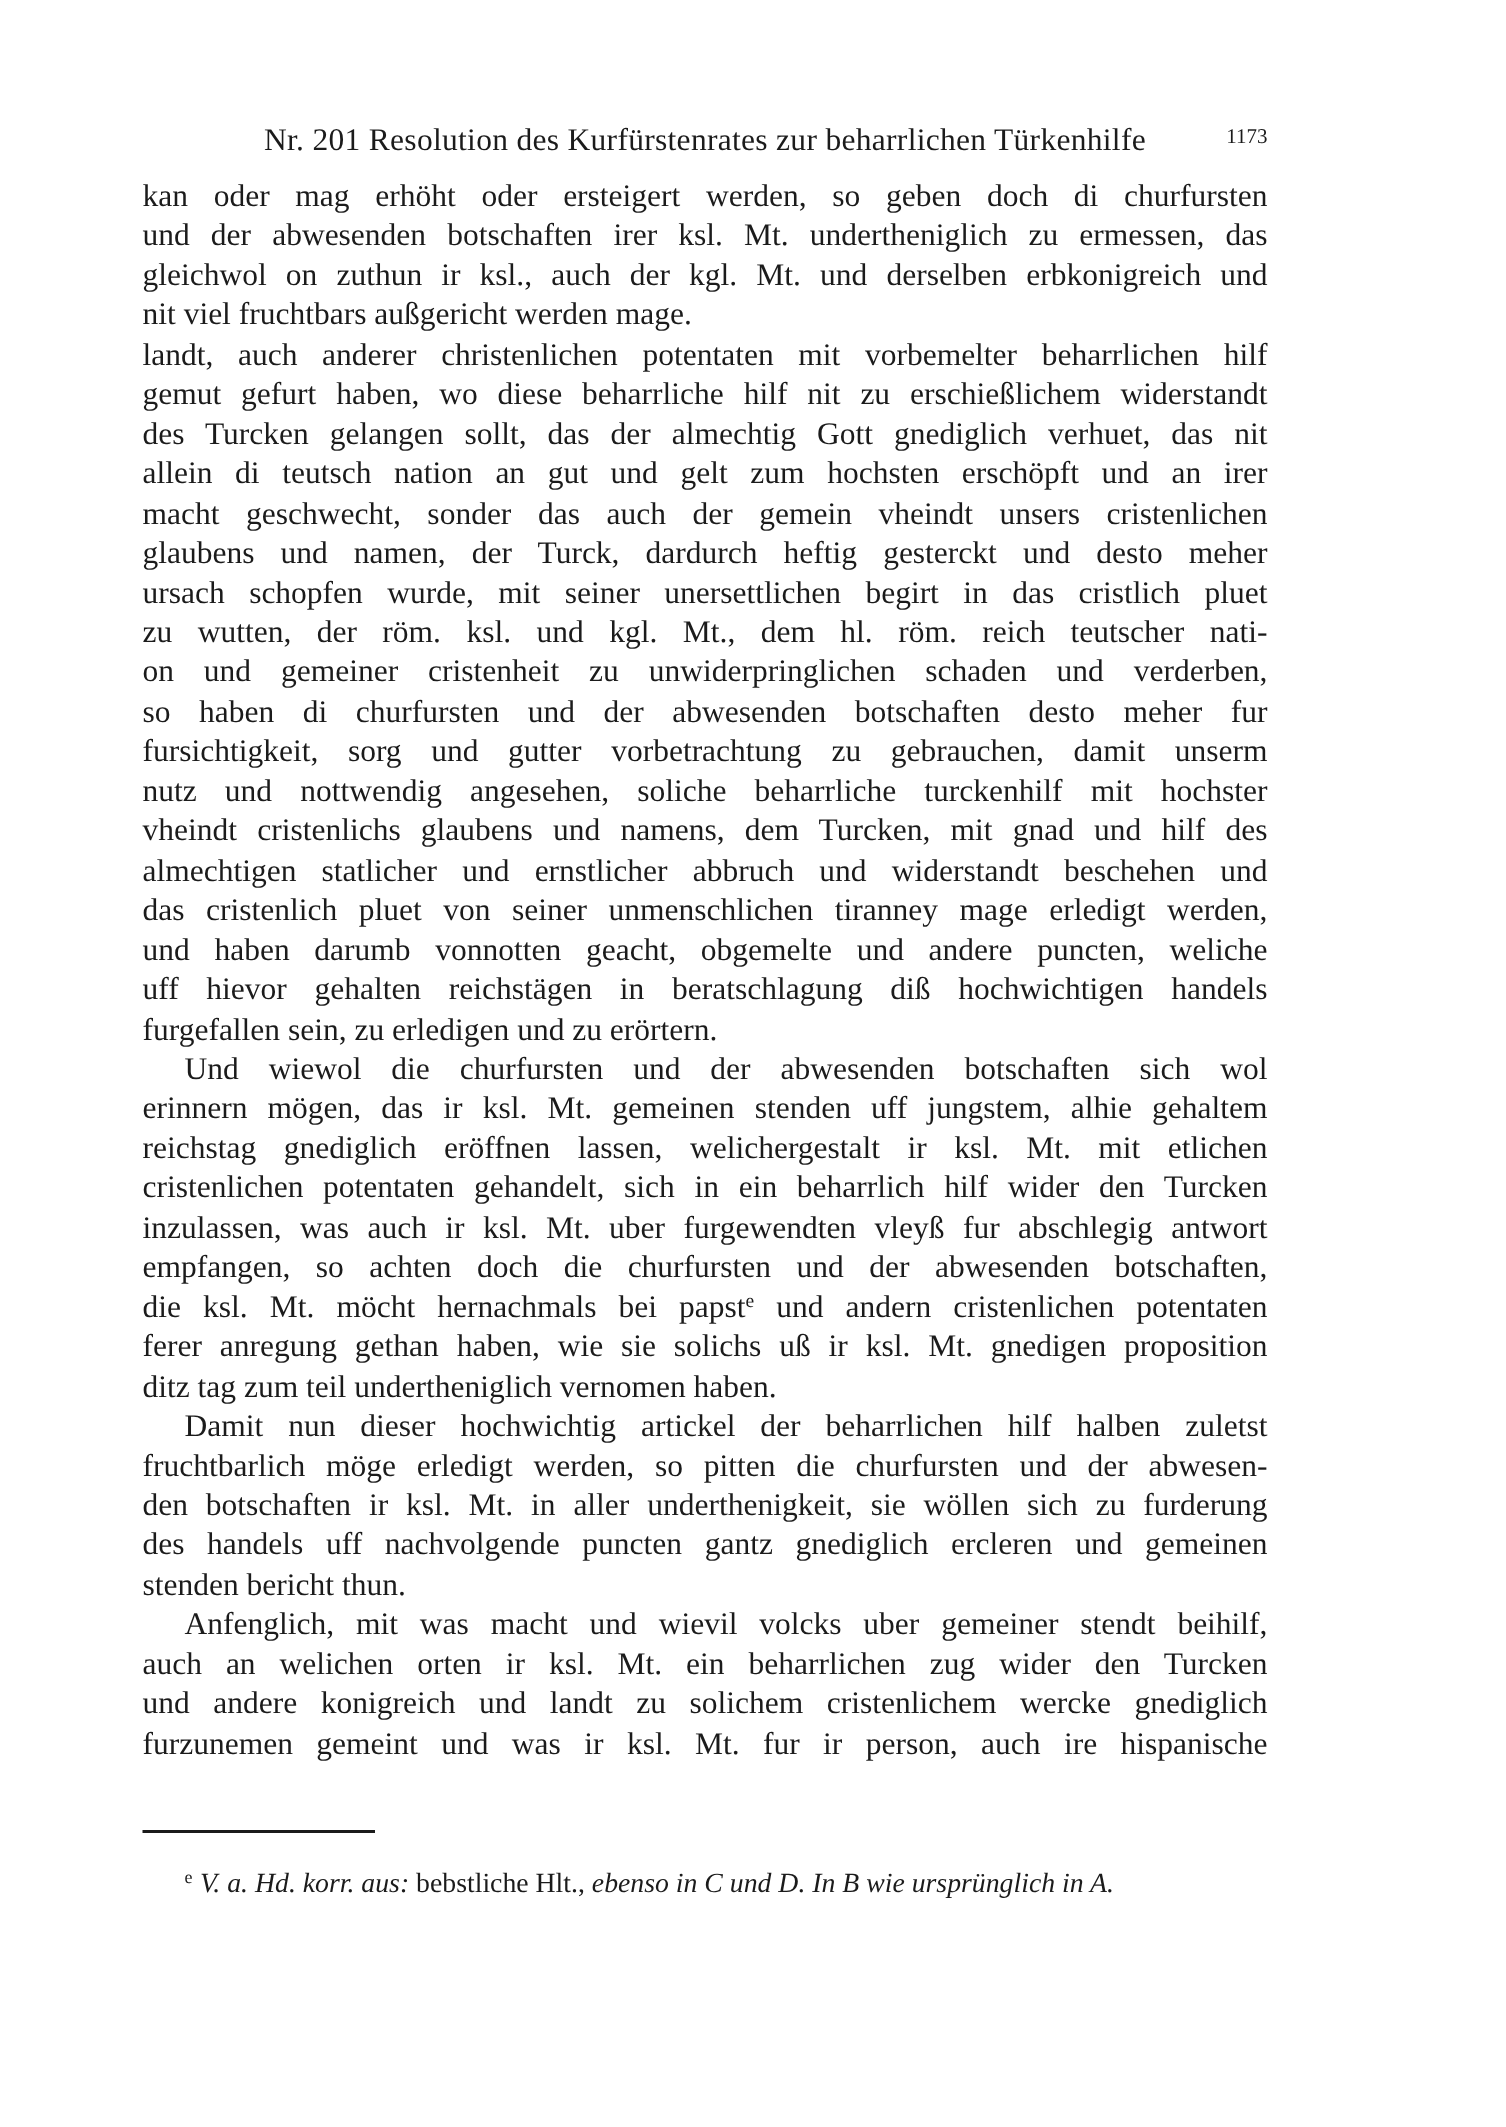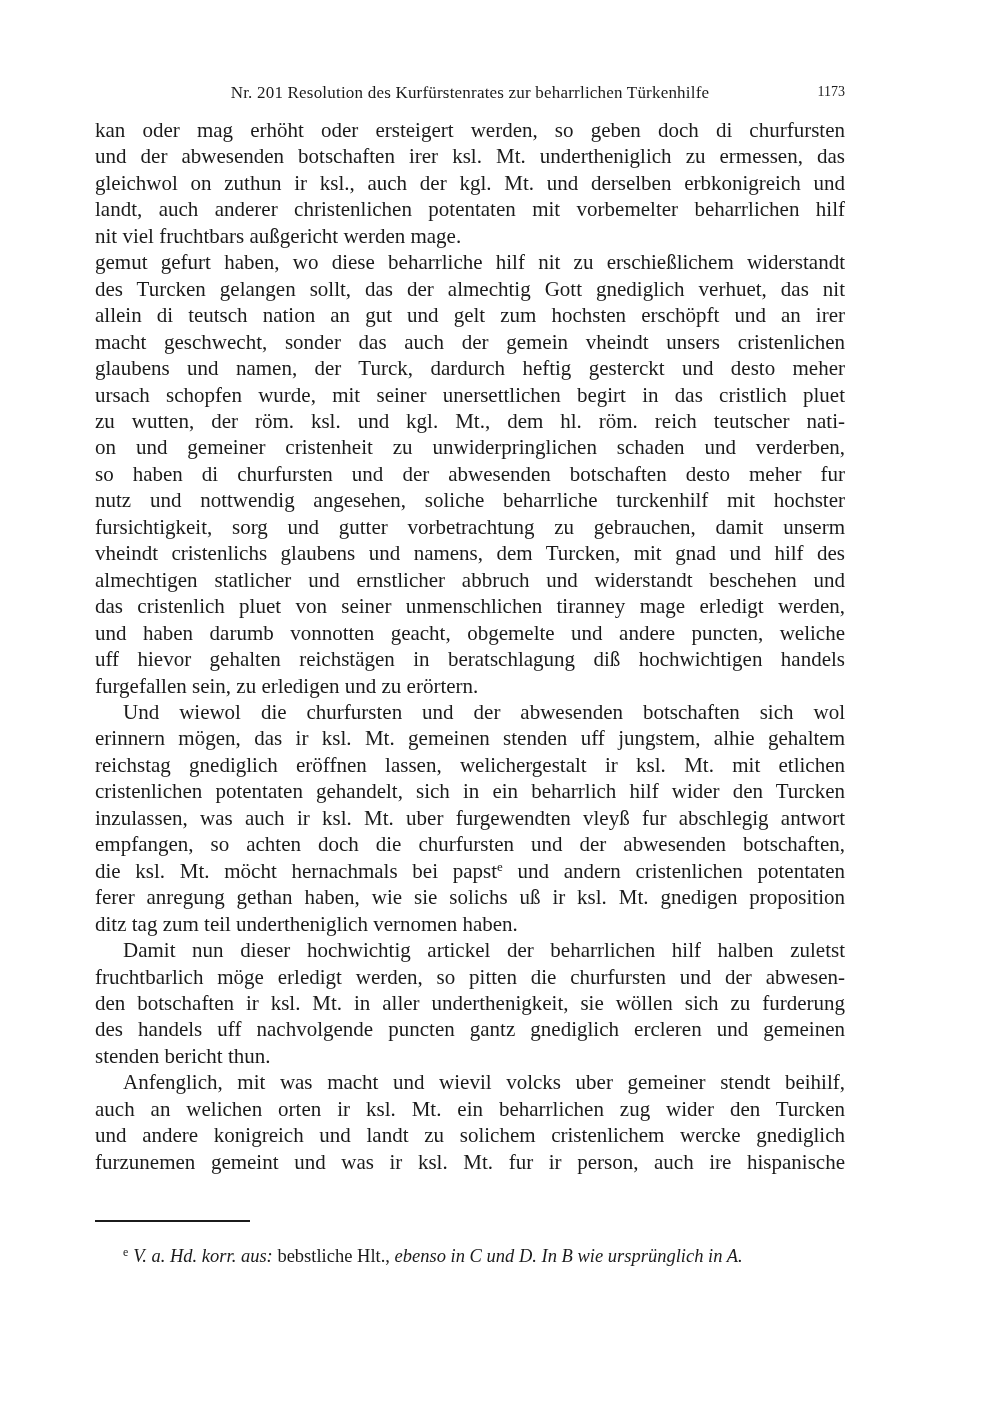--- a/index.html
+++ b/index.html
@@ -20,21 +20,21 @@
   
   .page-header {
     position: absolute;
     top: 81px;
     left: 95px;
     width: 750px;
     height: 24px;
   }
   .running-head {
     text-align: center;
-    font-size: 17px;
+    font-size: 21px;
     line-height: 24px;
     letter-spacing: 0.2px;
   }
   .page-number {
     position: absolute;
     right: 0;
     top: -1px;
     font-size: 14px;
     line-height: 24px;
   }
@@ -96,33 +96,33 @@
   <div class="page-header">
     <div class="running-head">Nr. 201 Resolution des Kurfürstenrates zur beharrlichen Türkenhilfe</div>
     <div class="page-number">1173</div>
   </div>
 
   <div class="body-text">
 
   <div class="line">kan oder mag erhöht oder ersteigert werden, so geben doch di churfursten</div>
       <div class="line">und der abwesenden botschaften irer ksl. Mt. undertheniglich zu ermessen, das</div>
       <div class="line">gleichwol on zuthun ir ksl., auch der kgl. Mt. und derselben erbkonigreich und</div>
+      <div class="line last">nit viel fruchtbars außgericht werden mage.</div>
       <div class="line">landt, auch anderer christenlichen potentaten mit vorbemelter beharrlichen hilf</div>
-      <div class="line last">nit viel fruchtbars außgericht werden mage.</div>
       <div class="line">gemut gefurt haben, wo diese beharrliche hilf nit zu erschießlichem widerstandt</div>
       <div class="line">des Turcken gelangen sollt, das der almechtig Gott gnediglich verhuet, das nit</div>
       <div class="line">allein di teutsch nation an gut und gelt zum hochsten erschöpft und an irer</div>
       <div class="line">macht geschwecht, sonder das auch der gemein vheindt unsers cristenlichen</div>
       <div class="line">glaubens und namen, der Turck, dardurch heftig gesterckt und desto meher</div>
       <div class="line">ursach schopfen wurde, mit seiner unersettlichen begirt in das cristlich pluet</div>
       <div class="line">zu wutten, der röm. ksl. und kgl. Mt., dem hl. röm. reich teutscher nati-</div>
       <div class="line">on und gemeiner cristenheit zu unwiderpringlichen schaden und verderben,</div>
       <div class="line">so haben di churfursten und der abwesenden botschaften desto meher fur</div>
+      <div class="line">fursichtigkeit, sorg und gutter vorbetrachtung zu gebrauchen, damit unserm</div>
       <div class="line">nutz und nottwendig angesehen, soliche beharrliche turckenhilf mit hochster</div>
-      <div class="line">fursichtigkeit, sorg und gutter vorbetrachtung zu gebrauchen, damit unserm</div>
       <div class="line">vheindt cristenlichs glaubens und namens, dem Turcken, mit gnad und hilf des</div>
       <div class="line">almechtigen statlicher und ernstlicher abbruch und widerstandt beschehen und</div>
       <div class="line">das cristenlich pluet von seiner unmenschlichen tiranney mage erledigt werden,</div>
       <div class="line">und haben darumb vonnotten geacht, obgemelte und andere puncten, weliche</div>
       <div class="line">uff hievor gehalten reichstägen in beratschlagung diß hochwichtigen handels</div>
       <div class="line last">furgefallen sein, zu erledigen und zu erörtern.</div>
       <div class="line indent">Und wiewol die churfursten und der abwesenden botschaften sich wol</div>
       <div class="line">erinnern mögen, das ir ksl. Mt. gemeinen stenden uff jungstem, alhie gehaltem</div>
       <div class="line">reichstag gnediglich eröffnen lassen, welichergestalt ir ksl. Mt. mit etlichen</div>
       <div class="line">cristenlichen potentaten gehandelt, sich in ein beharrlich hilf wider den Turcken</div>

